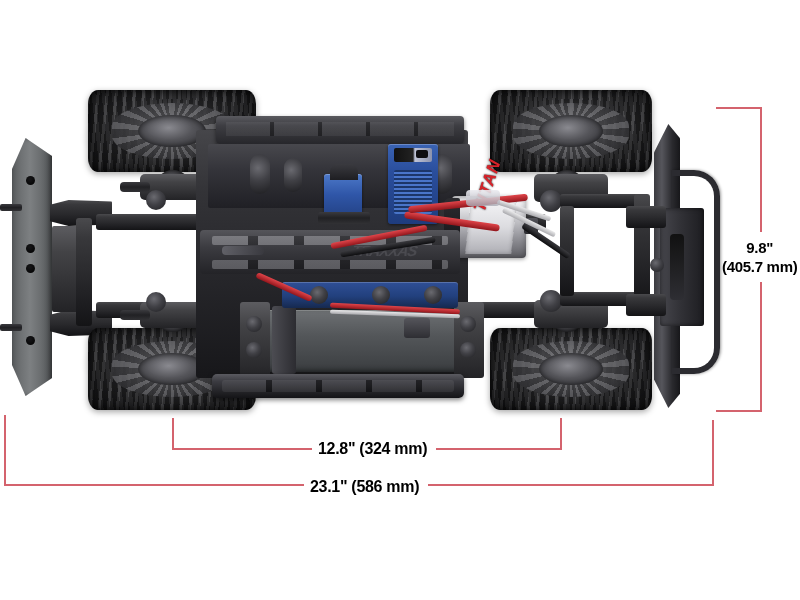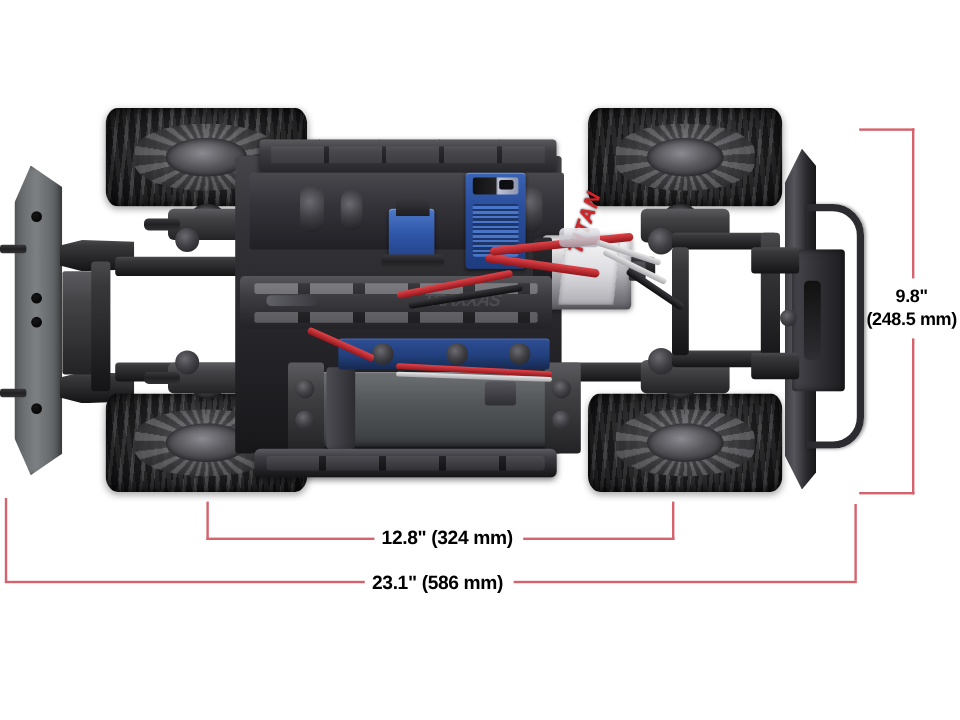--- a/index.html
+++ b/index.html
@@ -272,17 +272,17 @@
     <div class="dimlabel" id="lbl-length">23.1" (586 mm)</div>
   </div>
 
   <div>
     <div class="dimline h" style="left:716px;top:107px;width:46px;"></div>
     <div class="dimline v" style="left:760px;top:107px;height:125px;"></div>
     <div class="dimline v" style="left:760px;top:282px;height:130px;"></div>
     <div class="dimline h" style="left:716px;top:410px;width:46px;"></div>
     <div class="dimlabel" id="lbl-height">
       <span>9.8"</span>
-      <span>(248.5 mm)</span>
+      <span>(405.7 mm)</span>
     </div>
   </div>
 
 </div>
 
 </body></html>

